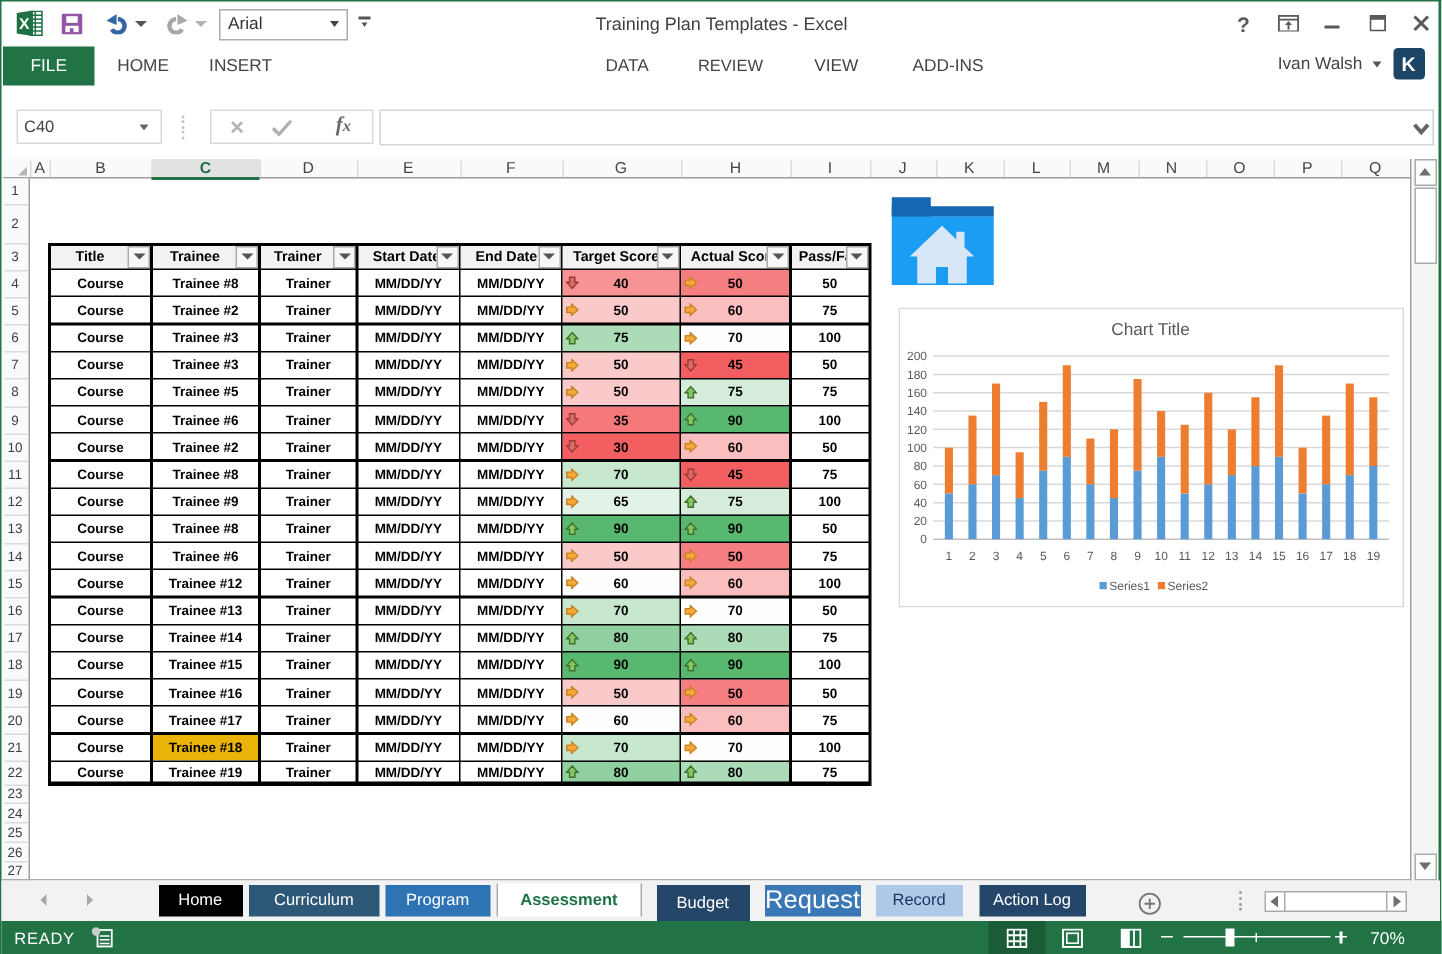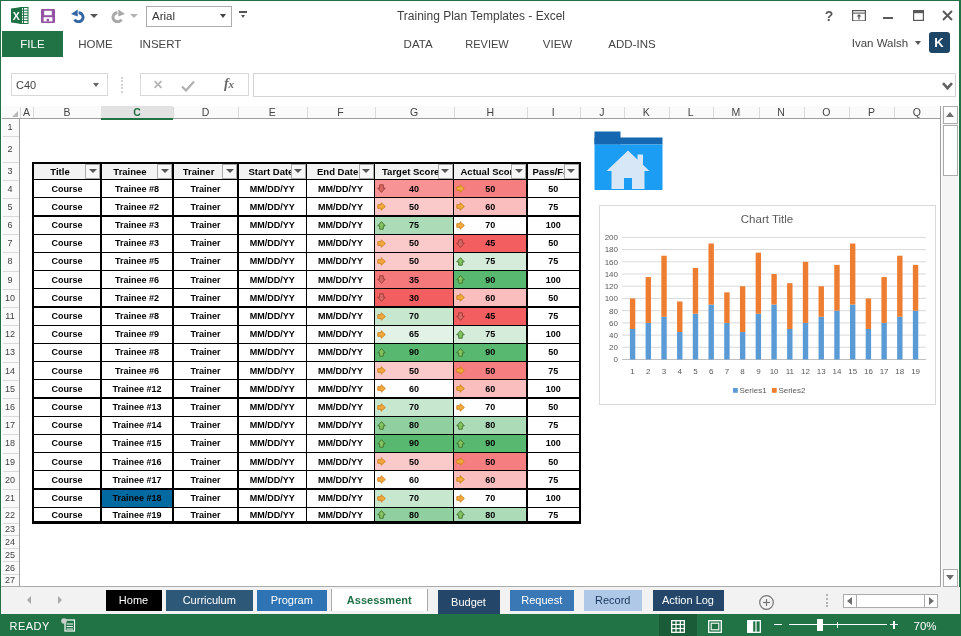--- a/index.html
+++ b/index.html
@@ -450,21 +450,21 @@
 <div class="ab ct" style="left:373.5px;top:469.79999999999984px;width:79.0px;height:18.19999999999999px;background:#fefefe;font-size:9px;font-weight:bold;color:#000">60</div>
 <div class="ab" style="left:376.0px;top:474.39999999999986px;line-height:0"><svg width="9" height="9" viewBox="0 0 10 10">
         <polygon points="0.9,3 4.6,3 4.6,0.8 9.3,5 4.6,9.2 4.6,7 0.9,7" fill="#f3a93c" stroke="#c98221" stroke-width="1"></polygon>
       </svg></div>
 <div class="ab ct" style="left:452.5px;top:469.79999999999984px;width:73.5px;height:18.19999999999999px;background:#fabebf;font-size:9px;font-weight:bold;color:#000">60</div>
 <div class="ab" style="left:455.0px;top:474.39999999999986px;line-height:0"><svg width="9" height="9" viewBox="0 0 10 10">
         <polygon points="0.9,3 4.6,3 4.6,0.8 9.3,5 4.6,9.2 4.6,7 0.9,7" fill="#f3a93c" stroke="#c98221" stroke-width="1"></polygon>
       </svg></div>
 <div class="ab ct" style="left:526px;top:469.79999999999984px;width:52.5px;height:18.19999999999999px;background:#fff;font-size:9px;font-weight:bold;color:#000">75</div>
 <div class="ab ct" style="left:32px;top:487.99999999999983px;width:68px;height:18.19999999999999px;background:#fff;font-size:9px;font-weight:bold;color:#000">Course</div>
-<div class="ab ct" style="left:100px;top:487.99999999999983px;width:72px;height:18.19999999999999px;background:#0369a1;font-size:9px;font-weight:bold;color:#000">Trainee #18</div>
+<div class="ab ct" style="left:100px;top:487.99999999999983px;width:72px;height:18.19999999999999px;background:#eab308;font-size:9px;font-weight:bold;color:#000">Trainee #18</div>
 <div class="ab ct" style="left:172px;top:487.99999999999983px;width:65px;height:18.19999999999999px;background:#fff;font-size:9px;font-weight:bold;color:#000">Trainer</div>
 <div class="ab ct" style="left:237px;top:487.99999999999983px;width:68.5px;height:18.19999999999999px;background:#fff;font-size:9px;font-weight:bold;color:#000">MM/DD/YY</div>
 <div class="ab ct" style="left:305.5px;top:487.99999999999983px;width:68.0px;height:18.19999999999999px;background:#fff;font-size:9px;font-weight:bold;color:#000">MM/DD/YY</div>
 <div class="ab ct" style="left:373.5px;top:487.99999999999983px;width:79.0px;height:18.19999999999999px;background:#c7e7cf;font-size:9px;font-weight:bold;color:#000">70</div>
 <div class="ab" style="left:376.0px;top:492.5999999999998px;line-height:0"><svg width="9" height="9" viewBox="0 0 10 10">
         <polygon points="0.9,3 4.6,3 4.6,0.8 9.3,5 4.6,9.2 4.6,7 0.9,7" fill="#f3a93c" stroke="#c98221" stroke-width="1"></polygon>
       </svg></div>
 <div class="ab ct" style="left:452.5px;top:487.99999999999983px;width:73.5px;height:18.19999999999999px;background:#fefefe;font-size:9px;font-weight:bold;color:#000">70</div>
 <div class="ab" style="left:455.0px;top:492.5999999999998px;line-height:0"><svg width="9" height="9" viewBox="0 0 10 10">
         <polygon points="0.9,3 4.6,3 4.6,0.8 9.3,5 4.6,9.2 4.6,7 0.9,7" fill="#f3a93c" stroke="#c98221" stroke-width="1"></polygon>
@@ -618,21 +618,21 @@
     </div>
 <div class="ab" style="left:0px;top:585px;width:940px;height:1px;background:#ababab"></div>
 <div class="ab" style="left:0px;top:586px;width:959px;height:27px;background:#f2f2f2"></div>
 <div class="ab" style="left:25.5px;top:594.5px;width:0;height:0;border-top:4px solid transparent;border-bottom:4px solid transparent;border-right:4.5px solid #a8a8a8"></div>
 <div class="ab" style="left:56.5px;top:594.5px;width:0;height:0;border-top:4px solid transparent;border-bottom:4px solid transparent;border-left:4.5px solid #a8a8a8"></div>
 <div class="ab ct" style="left:104.5px;top:588.5px;width:56.0px;height:21px;background:#000;color:#fff;font-size:11px">Home</div>
 <div class="ab ct" style="left:164.5px;top:588.5px;width:87.5px;height:21px;background:#2e5878;color:#fff;font-size:11px">Curriculum</div>
 <div class="ab ct" style="left:256px;top:588.5px;width:69.5px;height:21px;background:#2e74b5;color:#fff;font-size:11px">Program</div>
 <div class="ab ct" style="left:329.5px;top:587.5px;width:97.5px;height:22px;background:#fff;color:#1e7145;font-size:11px;font-weight:bold;border-left:1px solid #ababab;border-right:1px solid #ababab">Assessment</div>
 <div class="ab ct" style="left:436.5px;top:588.5px;width:62.0px;height:25px;background:#234669;color:#fff;font-size:11px">Budget</div>
-<div class="ab ct" style="left:509px;top:588.5px;width:63.5px;height:21px;background:#3a77b5;color:#fff;font-size:11px">Request</div>
+<div class="ab ct" style="left:509px;top:588.5px;width:63.5px;height:21px;background:#3a77b5;color:#fff;font-size:17px">Request</div>
 <div class="ab ct" style="left:583px;top:588.5px;width:57.5px;height:21px;background:#afc8e8;color:#17365d;font-size:11px">Record</div>
 <div class="ab ct" style="left:651.5px;top:588.5px;width:71.0px;height:21px;background:#234669;color:#fff;font-size:11px">Action Log</div>
 <div class="ab" style="left:757.5px;top:593.5px"><svg width="15" height="15" viewBox="0 0 15 15">
 <circle cx="7.5" cy="7.5" r="6.8" fill="none" stroke="#757575" stroke-width="1.2"></circle>
 <line x1="7.5" y1="4" x2="7.5" y2="11" stroke="#757575" stroke-width="1.2"></line>
 <line x1="4" y1="7.5" x2="11" y2="7.5" stroke="#757575" stroke-width="1.2"></line>
 </svg></div>
 <div class="ab" style="left:824.5px;top:593.2px;width:2px;height:2px;background:#9e9e9e;border-radius:1px"></div>
 <div class="ab" style="left:824.5px;top:596.9px;width:2px;height:2px;background:#9e9e9e;border-radius:1px"></div>
 <div class="ab" style="left:824.5px;top:600.6px;width:2px;height:2px;background:#9e9e9e;border-radius:1px"></div>

